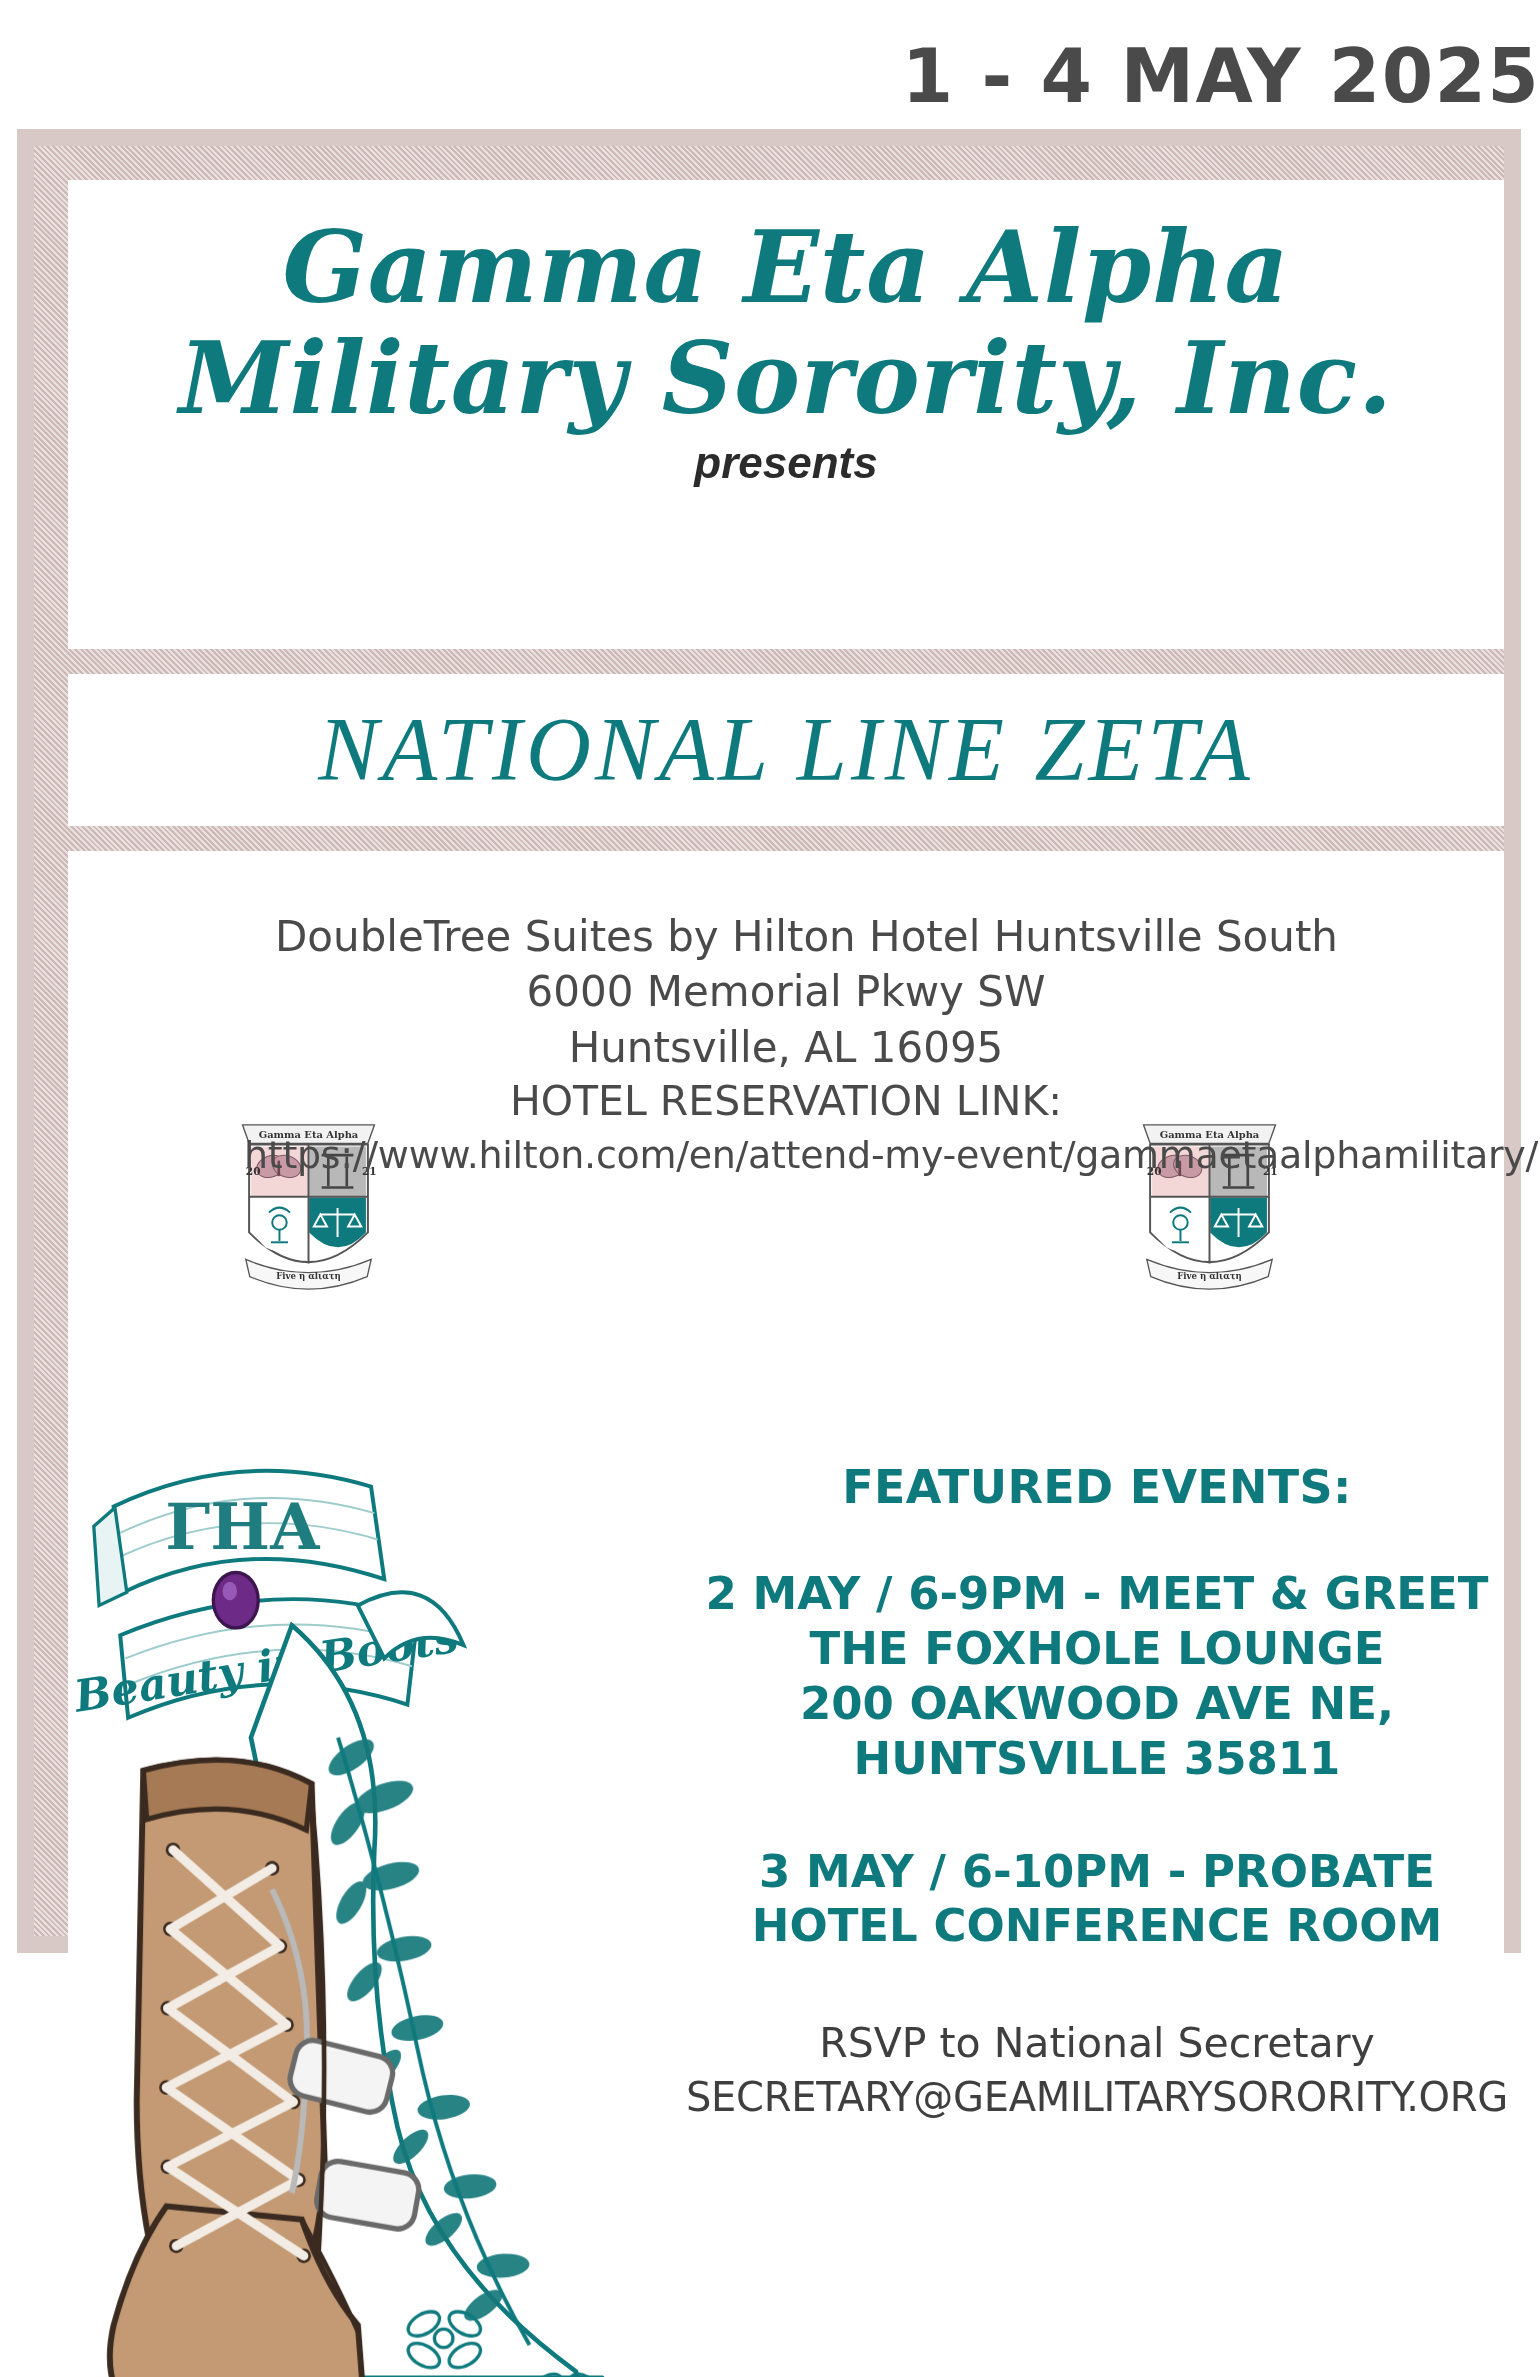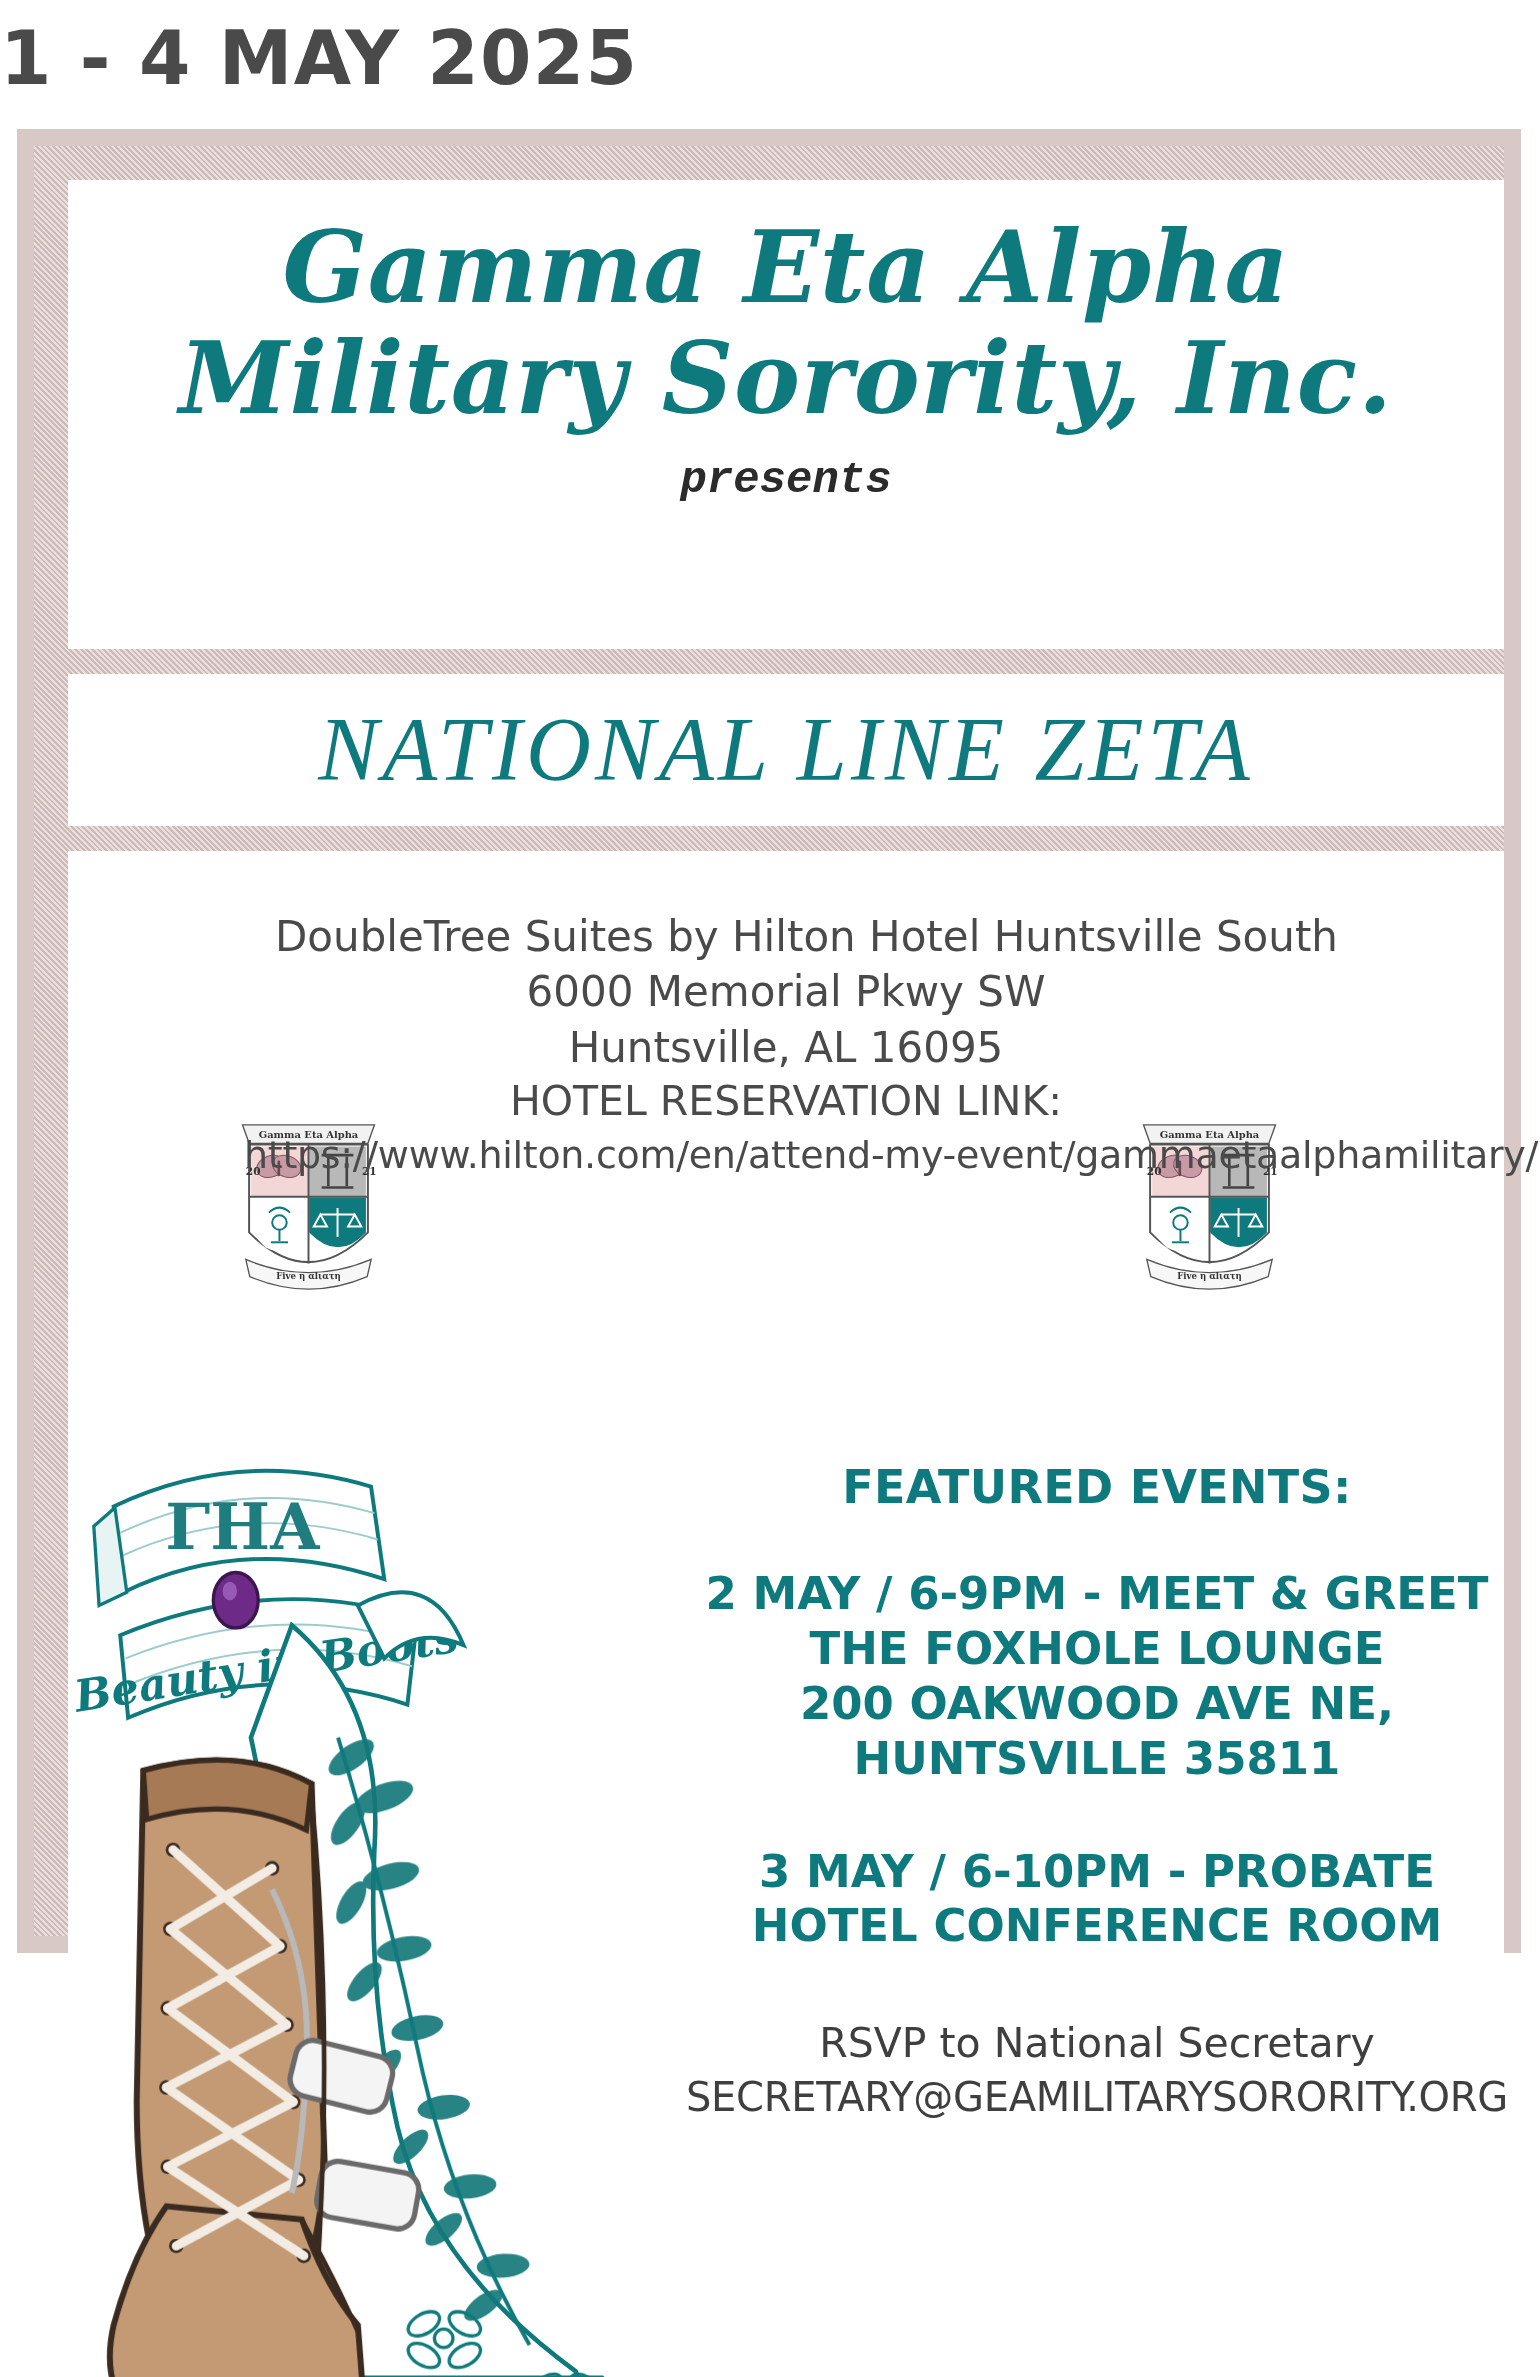--- a/index.html
+++ b/index.html
@@ -12,22 +12,22 @@
     height: 2377px;
     font-family: "Liberation Sans", sans-serif;
     color: #3b3b3b;
     overflow: hidden;
     position: relative;
   }
 
   
   .date-bar {
     width: 100%;
-    text-align: left;
-    padding-top: 20px;
+    text-align: right;
+    padding-top: 38px;
     box-sizing: border-box;
   }
   .date-text {
     font-family: "DejaVu Sans", sans-serif;
     font-weight: bold;
     font-size: 74px;
     letter-spacing: 1.3px;
     color: #4a4a4a;
     line-height: 1.05;
   }
@@ -84,27 +84,27 @@
     text-align: center;
     font-size: 99px;
     line-height: 1.12;
     letter-spacing: 0.7px;
     padding-top: 32px;
   }
   .sorority-line2 {
     font-size: 99px;
   }
   .presents {
-    font-family: Liberation Mono, monospace;
+    font-family: Liberation Sans, sans-serif;
     font-style: italic;
     font-weight: bold;
     text-align: center;
     color: #2b2b2b;
     font-size: 44px;
-    margin-top: 21px;
+    margin-top: 4px;
   }
 
   
   .nlz {
     font-family: "Liberation Serif", serif;
     font-style: italic;
     color: #0e7a7d;
     text-align: center;
     font-size: 90px;
     letter-spacing: 4px;

